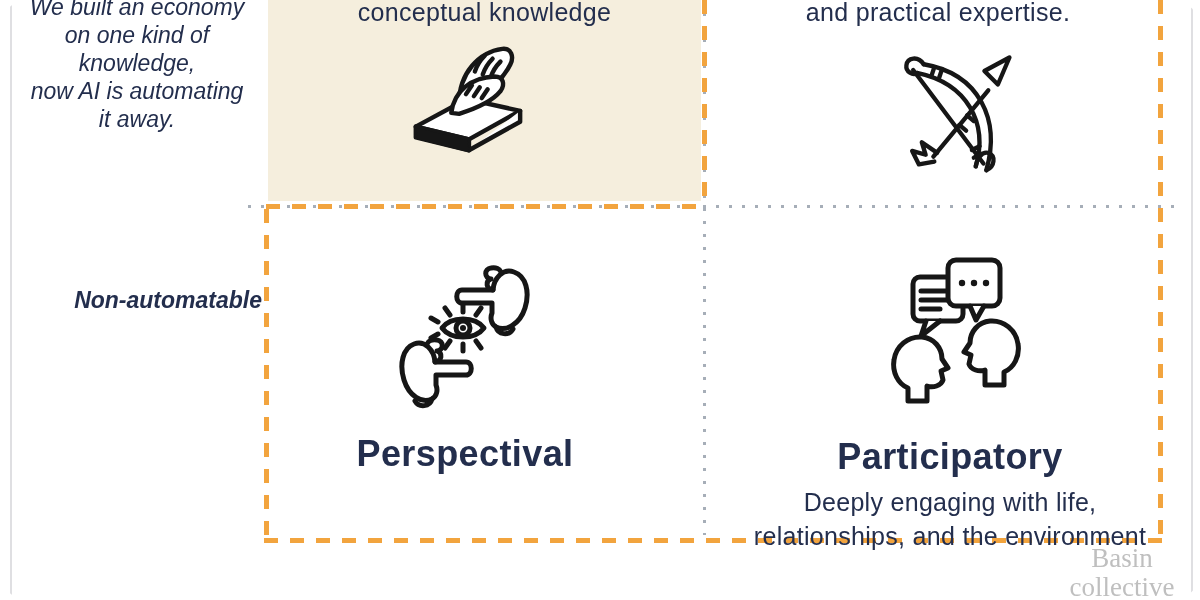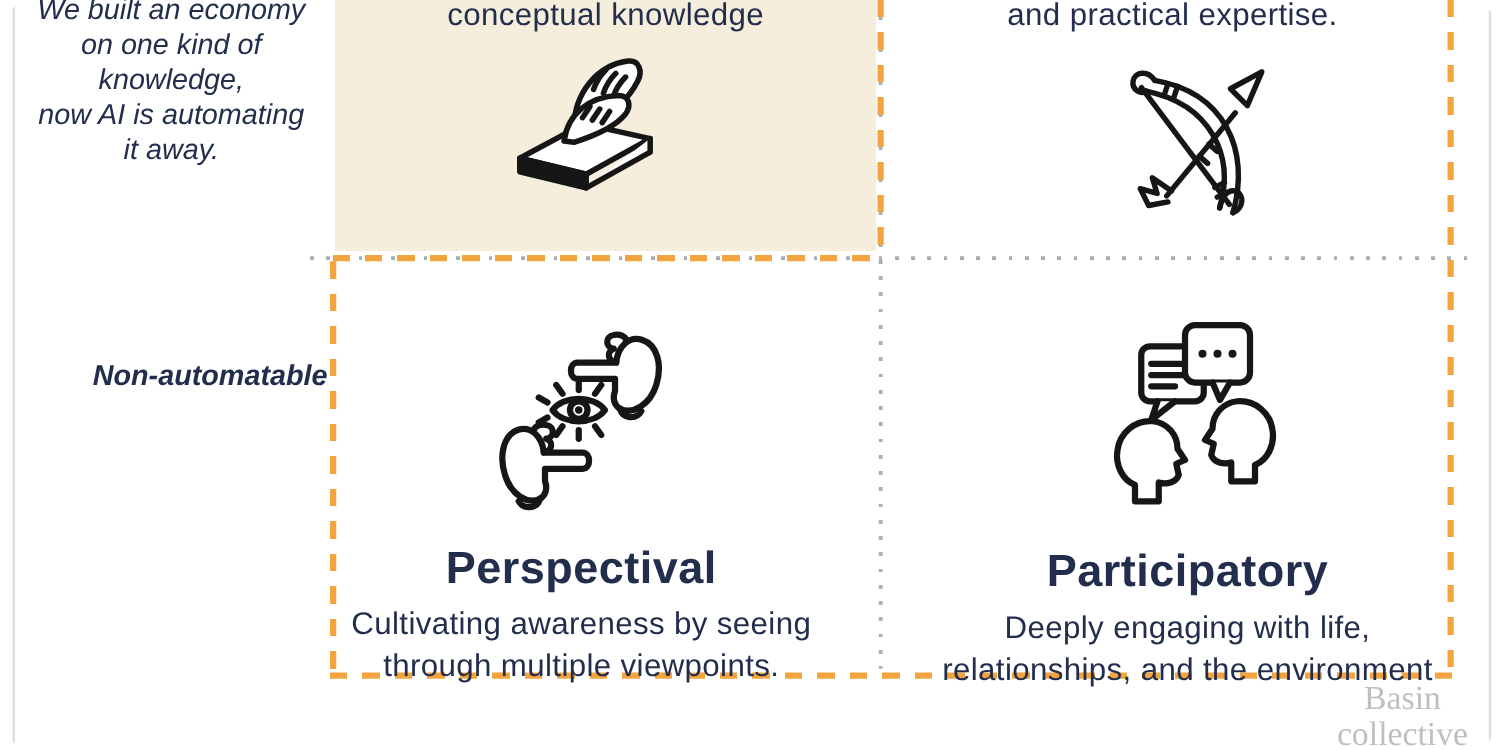--- a/index.html
+++ b/index.html
@@ -118,22 +118,20 @@
       <circle cx="65" cy="72" r="3" class="fk"></circle>
       <path d="M65 56 L65 49 M52 59 L47 52 M78 59 L83 52 M65 88 L65 95 M52 85 L47 92 M78 85 L83 92 M40 66 L33 62 M40 78 L33 82"></path>
 
       <path class="fw" d="M68 106 L37 106 C36 94 27 84 16 88 C5 92 1 108 6 124 C11 140 24 148 34 143 C39 140 40 134 38 129 L38 119 L68 119 C75 119 75 106 68 106 Z"></path>
       <path d="M37 106 C44 105 45 97 39 95 M39 95 C46 94 46 85 39 84 C34 83 30 85 29 88"></path>
       <path d="M34 143 C32 151 21 152 17 145"></path>
     </svg>
   </div>
   <div class="abs" style="left:272px;top:433px;width:386px;">
     <div class="q-title">Perspectival</div>
-    <div class="q-desc">Cultivating awareness by seeing
-through multiple viewpoints.</div>
   </div>
 
   <div class="abs icon" style="left:888px;top:255px;">
     <svg width="136" height="150" viewBox="0 0 136 150" style="stroke-width:5">
 
       <rect x="25" y="22" width="50" height="44" rx="7" class="fw"></rect>
       <path class="fw" d="M38 66 L33 81 L52 66"></path>
       <path d="M33 36 L58 36 M33 45 L64 45 M33 54 L52 54"></path>
 
       <rect x="60" y="5" width="52" height="46" rx="8" class="fw"></rect>

